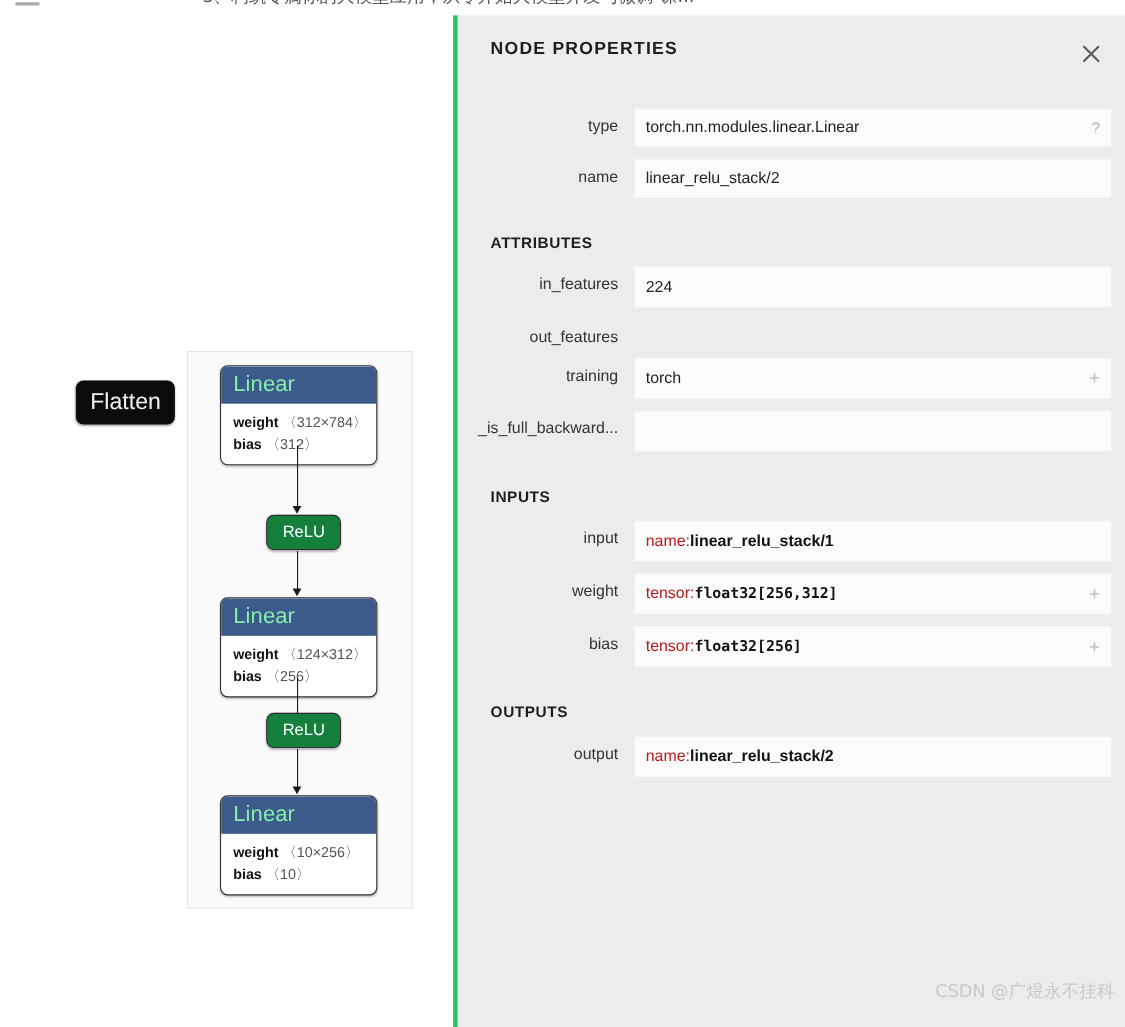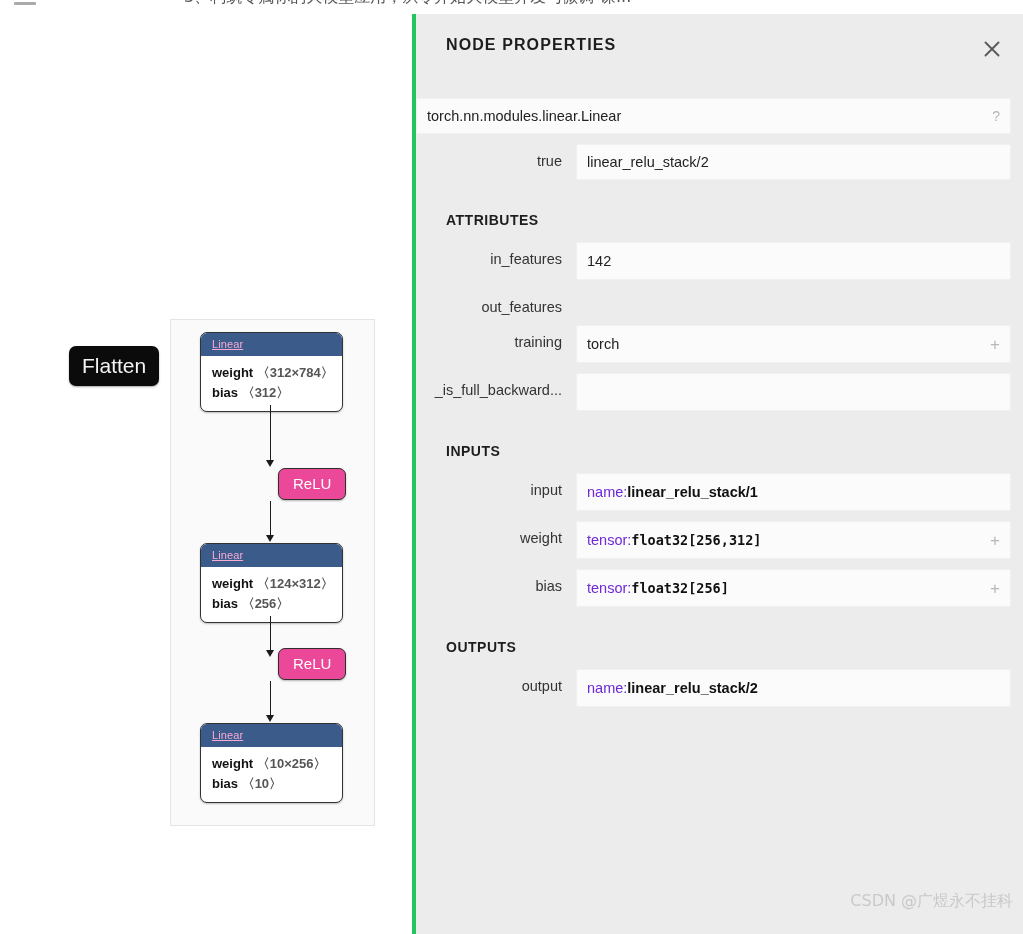--- a/index.html
+++ b/index.html
@@ -51,41 +51,39 @@
   .linear-node{
     position:absolute;
     width:141px;
     background:#ffffff;
     border:1.4px solid #333333;
     border-radius:7px;
     overflow:hidden;
     box-shadow:0 1px 2px rgba(0,0,0,.25);
   }
   .linear-head{
-    background:#3b5c8a;color:#f9a8d4;
-    font-size:11px;padding:5px 0 6px 11px;
+    background:#3b5c8a;color:#86efac;
+    font-size:20px;padding:5px 0 6px 11px;
     letter-spacing:.1px;
-    text-decoration:underline;
   }
   .linear-body{
     padding:7px 0 8px 11px;
     font-size:13px;color:#222;line-height:1.55;
   }
   .linear-body b{font-weight:bold;color:#111;}
-  .linear-body .dim{color:#555;font-weight:bold;}
+  .linear-body .dim{color:#555;font-weight:normal;}
 
   .relu-node{
     position:absolute;
-    background:#ec4899;color:#ffffff;
+    background:#15803d;color:#ffffff;
     border:1.4px solid #2e2e2e;
     border-radius:7px;
     font-size:15px;
     padding:6px 14px 7px 14px;
     box-shadow:0 1px 2px rgba(0,0,0,.28);
-    margin-left:36px;
   }
 
   .edge{position:absolute;background:#1b1b1b;width:1.6px;}
   .arrowhead{
     position:absolute;width:0;height:0;
     border-left:4.5px solid transparent;
     border-right:4.5px solid transparent;
     border-top:7px solid #1b1b1b;
   }
 
@@ -142,21 +140,21 @@
     font-size:14.5px;color:#222;
     display:flex;align-items:center;
     position:relative;
   }
   .row-value.tall{min-height:38px;}
   .val-mono{
     font-family:"DejaVu Sans Mono","Liberation Mono",monospace;
     font-weight:bold;font-size:13.5px;color:#111;
   }
   .val-bold{font-weight:bold;color:#111;}
-  .val-pre{color:#6d28d9;}
+  .val-pre{color:#b91c1c;}
   .adorn{
     position:absolute;right:10px;top:50%;
     transform:translateY(-50%);
     color:#b5b5b5;font-size:14px;line-height:1;
     user-select:none;
   }
   .adorn.plus{font-size:17px;color:#b8b8b8;}
 
   .block{margin-top:2px;}
   .gap{height:22px;}
@@ -242,44 +240,45 @@
     <div id="close-btn">
       <svg width="20" height="20" viewBox="0 0 20 20" aria-hidden="true">
         <path d="M3.5 3.5 L16.5 16.5 M16.5 3.5 L3.5 16.5" stroke="#5a5a5a" stroke-width="1.9" stroke-linecap="round" fill="none"></path>
       </svg>
     </div>
   </div>
 
   <div class="block" style="margin-top:22px;">
 
     <div class="row">
+      <div class="row-label">type</div>
       <div class="row-value">
         <span>torch.nn.modules.linear.Linear</span>
         <span class="adorn">?</span>
       </div>
     </div>
 
     <div class="row">
-      <div class="row-label">true</div>
+      <div class="row-label">name</div>
       <div class="row-value">
         <span>linear_relu_stack/2</span>
       </div>
     </div>
   </div>
 
   <div class="gap"></div>
 
   <div class="section-title">ATTRIBUTES</div>
 
   <div class="block">
 
     <div class="row">
       <div class="row-label">in_features</div>
       <div class="row-value tall">
-        <span>142</span>
+        <span>224</span>
       </div>
     </div>
 
     <div class="row">
       <div class="row-label">out_features</div>
     </div>
 
     <div class="row">
       <div class="row-label">training</div>
       <div class="row-value tall">

